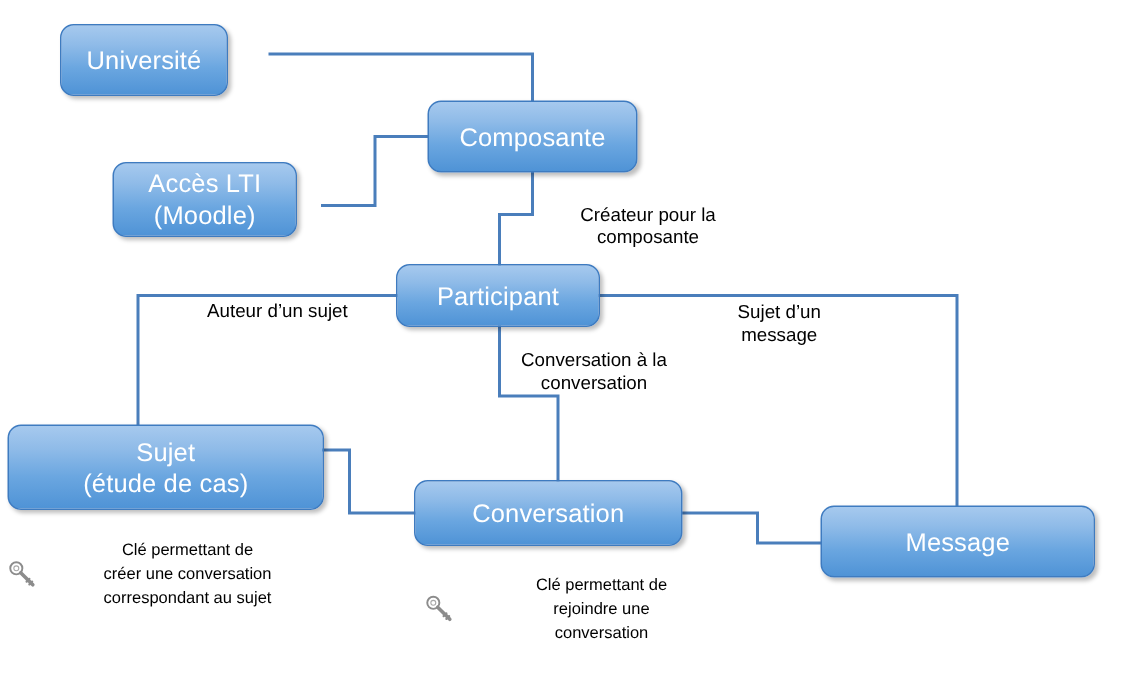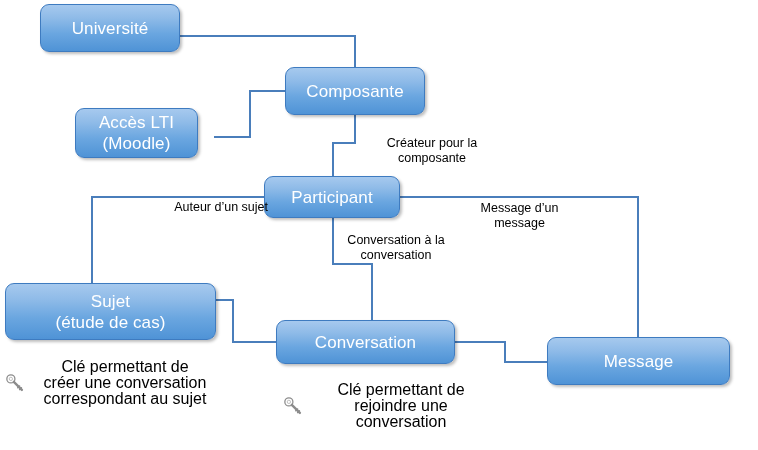--- a/index.html
+++ b/index.html
@@ -70,21 +70,21 @@
     z-index: 6;
   }
   .annotation .key-icon {
     flex: 0 0 auto;
     width: 22px;
     height: 22px;
     margin-right: 3px;
   }
   .annotation .ann-text {
     color: #000000;
-    font-size: 16px;
+    font-size: 11px;
     line-height: 16px;
     text-align: center;
     white-space: pre-line;
   }
 </style>
 </head>
 <body>
 
 <div id="canvas">
 
@@ -102,21 +102,21 @@
       <path d="M 400 197 L 638 197 L 638 337"></path>
 
       <path d="M 333 218 L 333 264 L 372 264 L 372 320"></path>
 
       <path d="M 190 300 L 233 300 L 233 342 L 276 342"></path>
 
       <path d="M 455 342 L 505 342 L 505 362 L 547 362"></path>
     </g>
   </svg>
 
-  <div class="node" style="left:40px; top:4px; width:140px; height:48px;">
+  <div class="node" style="left:40px; top:16px; width:112px; height:48px;">
     <span class="label">Université</span>
   </div>
 
   <div class="node" style="left:285px; top:67px; width:140px; height:48px;">
     <span class="label">Composante</span>
   </div>
 
   <div class="node" style="left:75px; top:108px; width:123px; height:50px;">
     <span class="label">Accès LTI
 (Moodle)</span>
@@ -135,23 +135,23 @@
     <span class="label">Conversation</span>
   </div>
 
   <div class="node" style="left:547px; top:337px; width:183px; height:48px;">
     <span class="label">Message</span>
   </div>
 
   <div class="edge-label" style="left:352px; top:136px; width:160px;">Créateur pour la
 composante</div>
 
-  <div class="edge-label" style="left:138px; top:200px; width:130px; text-align:right;">Auteur d’un sujet</div>
+  <div class="edge-label" style="left:138px; top:200px; width:130px; text-align:left;">Auteur d’un sujet</div>
 
-  <div class="edge-label" style="left:447px; top:201px; width:145px;">Message d’un
+  <div class="edge-label" style="left:447px; top:201px; width:145px;">Sujet d’un
 message</div>
 
   <div class="edge-label" style="left:326px; top:233px; width:140px;">Conversation à la
 conversation</div>
 
   <div class="annotation" style="left:4px; top:359px; width:220px;">
     <span class="key-icon">
       <svg viewBox="0 0 24 24" width="22" height="22" xmlns="http://www.w3.org/2000/svg">
         <g stroke="#8c8c8c" stroke-width="1.4" fill="none">
           <circle cx="7.5" cy="7.5" r="4.4"></circle>

